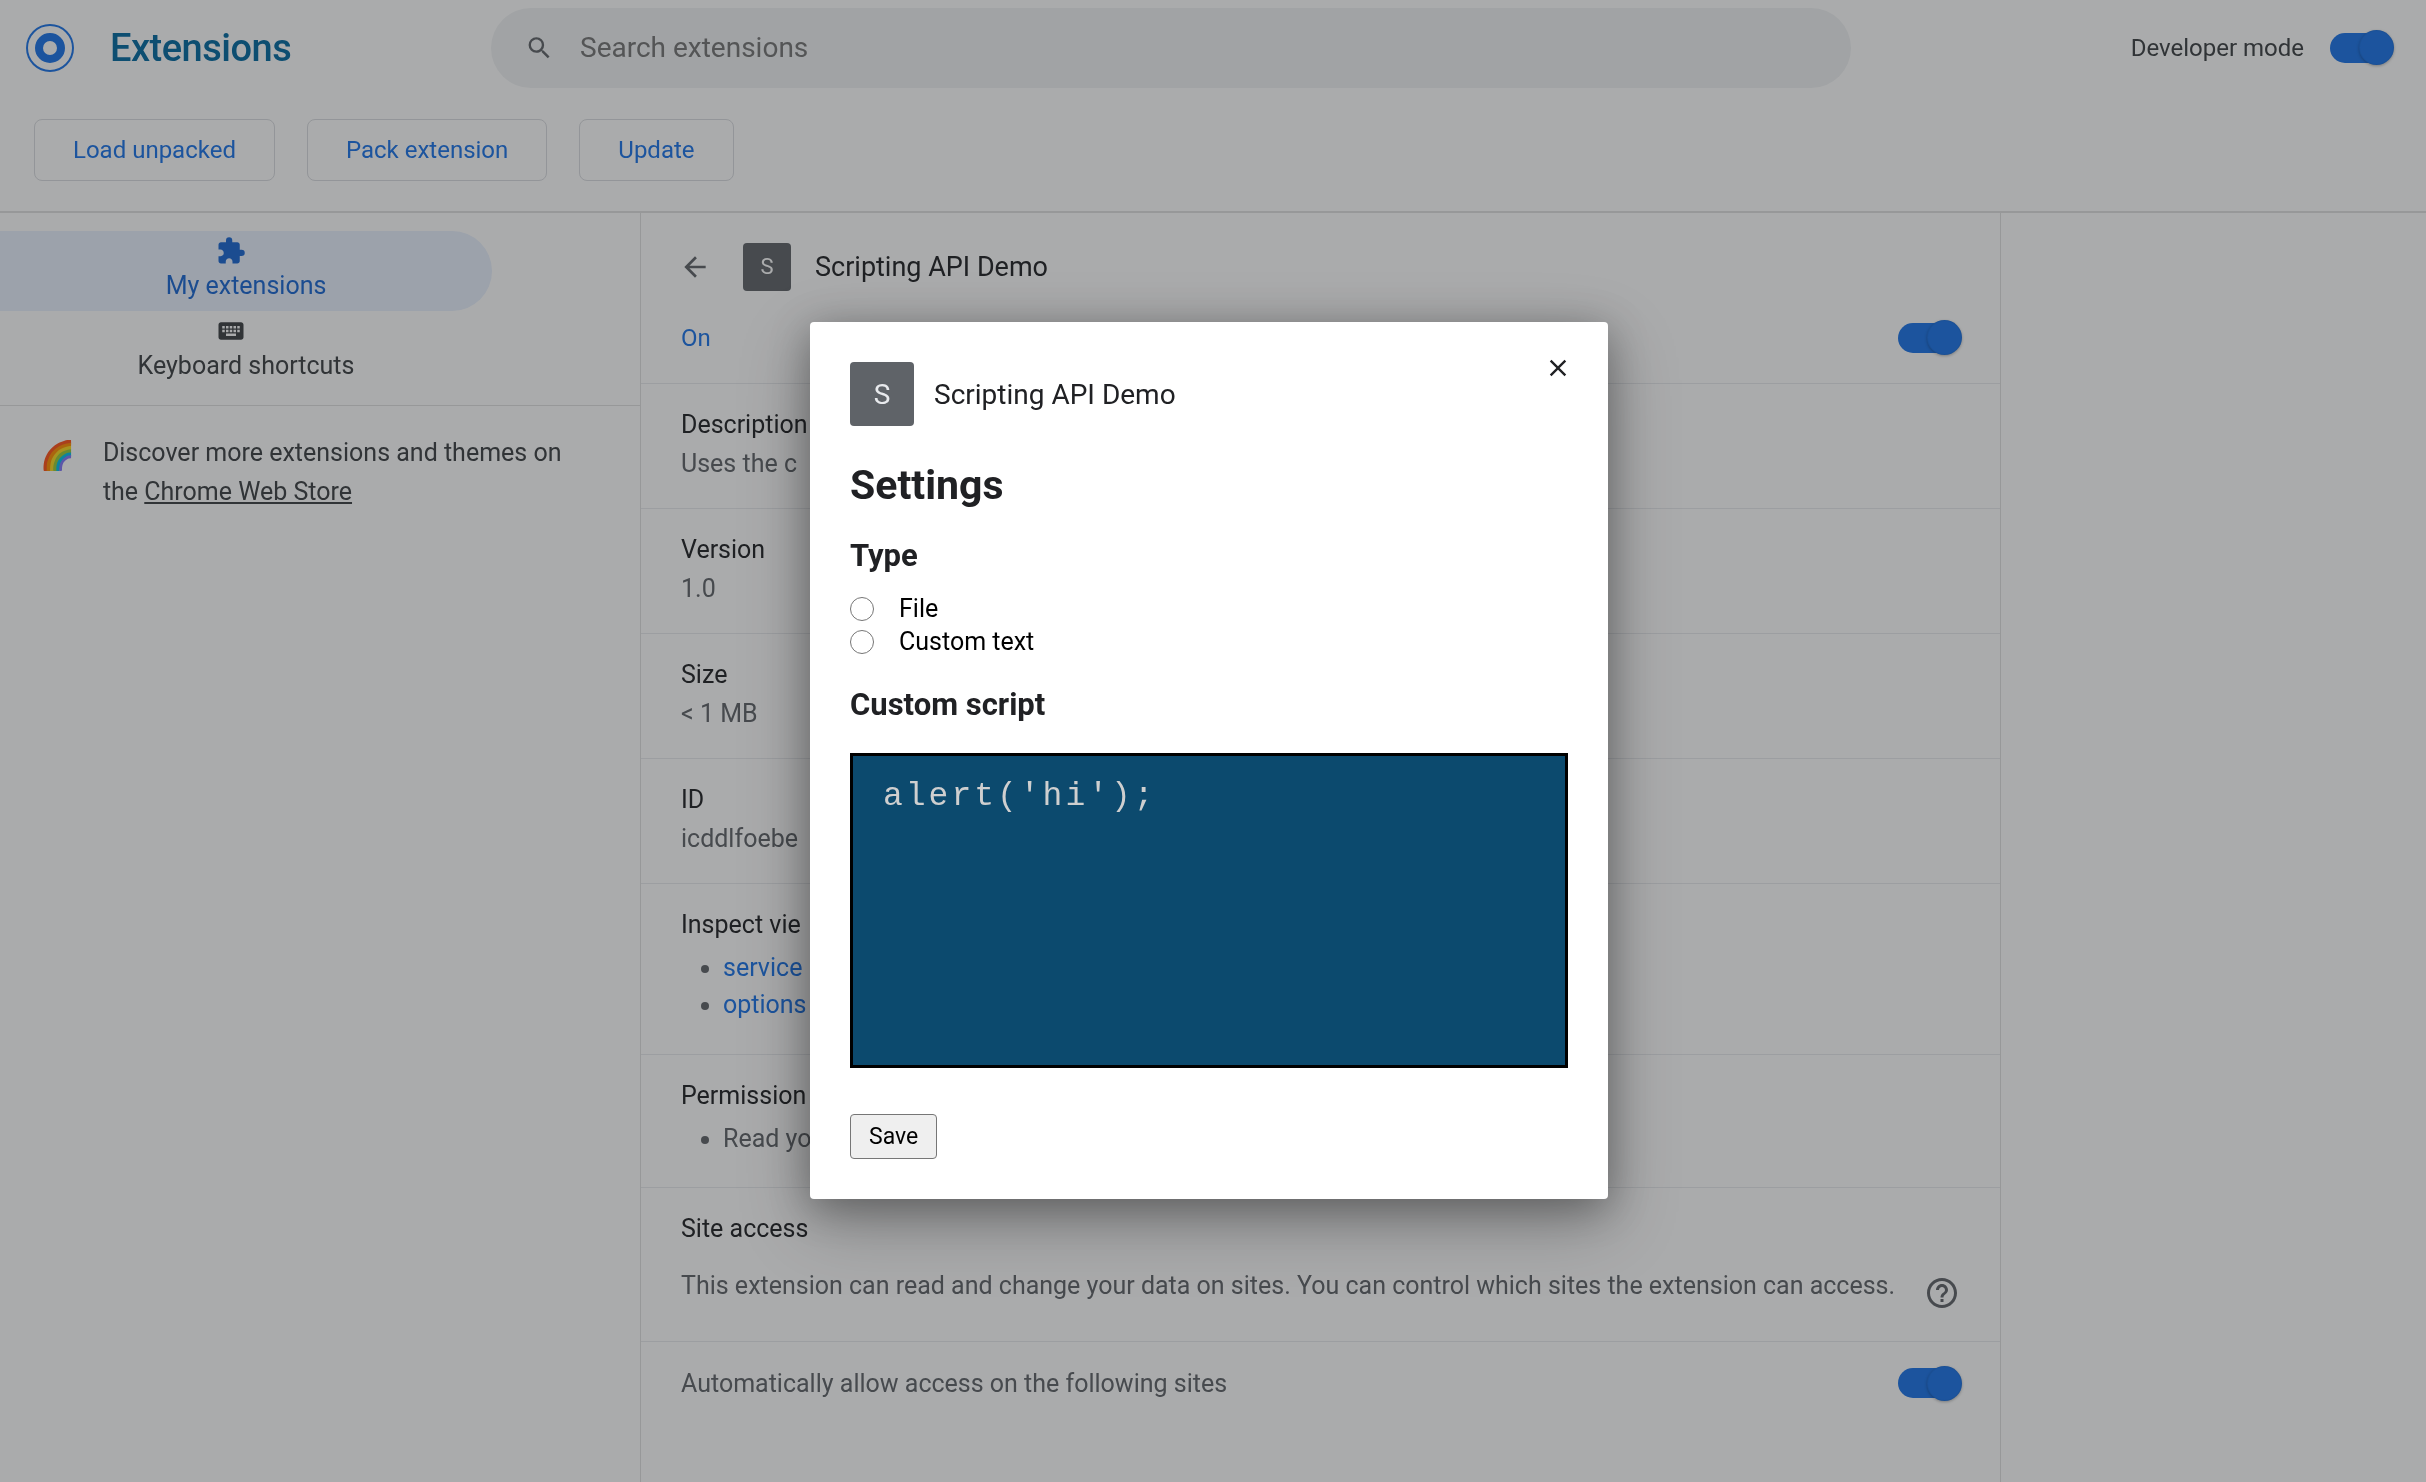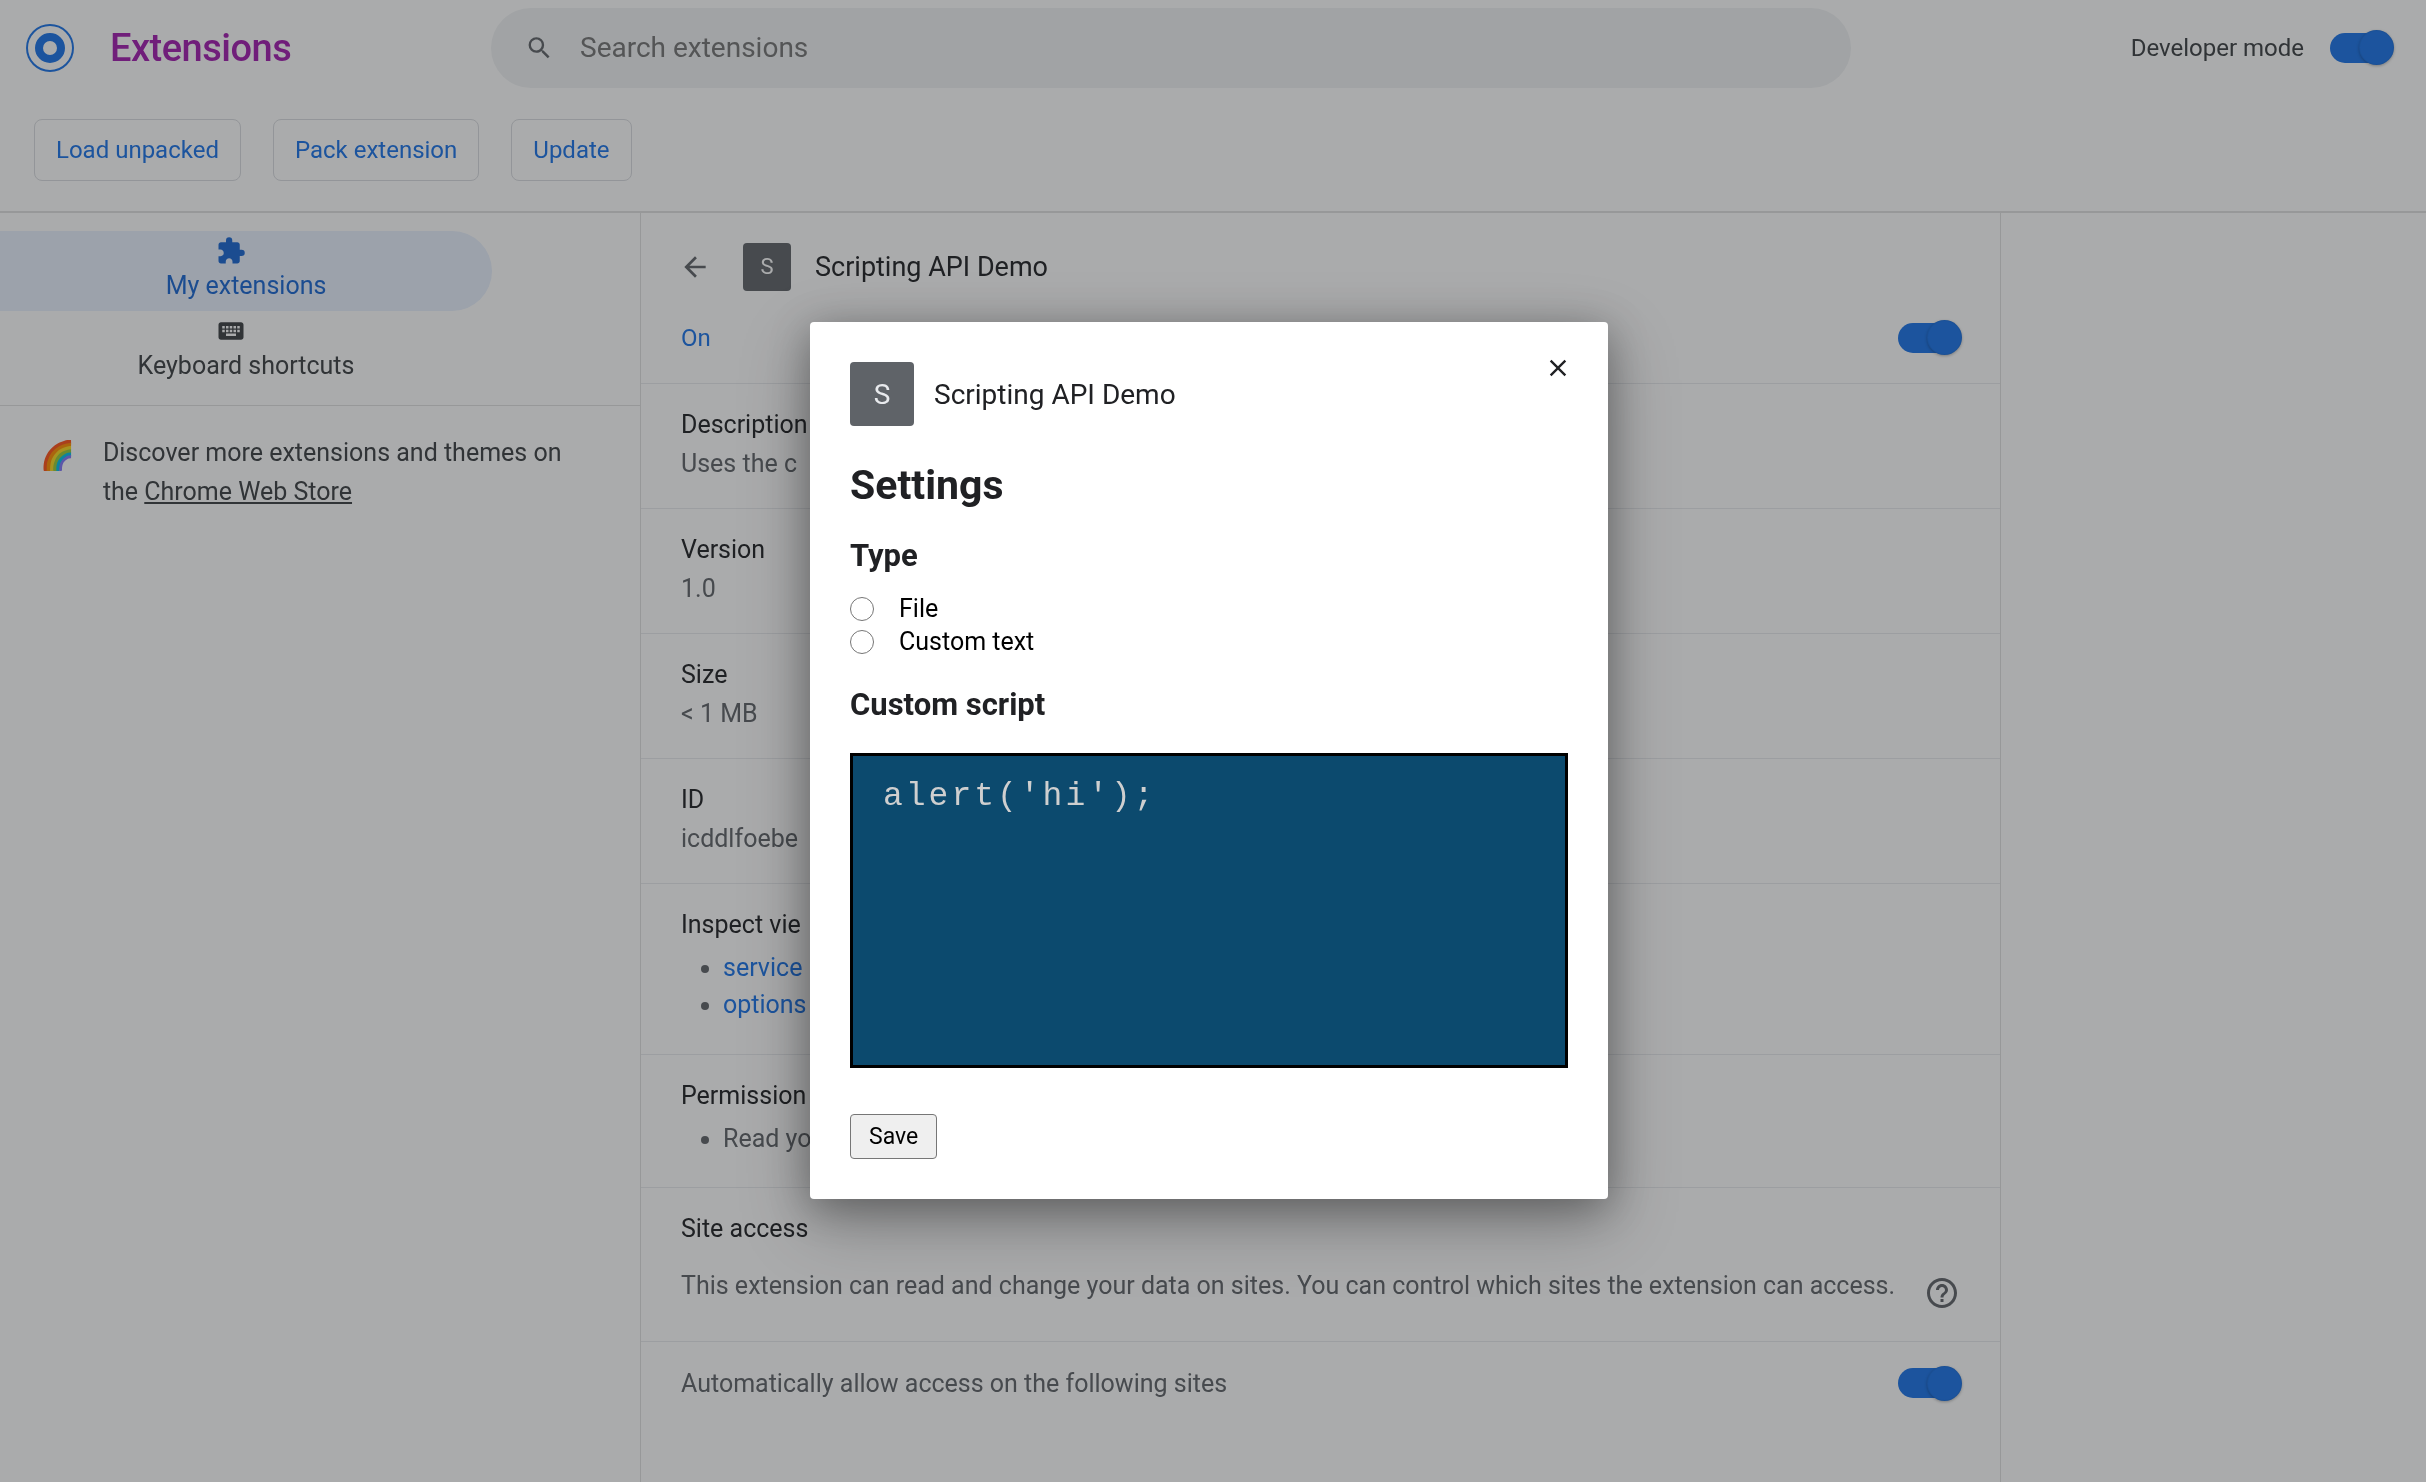--- a/index.html
+++ b/index.html
@@ -2,34 +2,34 @@
 <html><head>
 <meta charset="utf-8">
 <style>
 * { box-sizing: border-box; margin: 0; padding: 0; font-family: Roboto, "Segoe UI", Arial, sans-serif; }
 body { background: #fff; overflow: hidden; position: relative; width: 2426px; height: 1482px; }
 
 
 .hdr { display: flex; align-items: center; height: 95px; padding: 0 28px; }
 .logo { width: 44px; height: 44px; border-radius: 50%; background: #1a73e8; border: 7px solid #fff; box-shadow: 0 0 0 2px #1a73e8; margin-right: 38px; position: relative; }
 .logo::after { content:""; position:absolute; top:50%; left:50%; width:14px; height:14px; margin:-7px 0 0 -7px; border-radius:50%; background:#fff; }
-.title { font-size: 38px; color: #a21caf; font-weight: 500; letter-spacing: -0.5px; }
+.title { font-size: 38px; color: #0369a1; font-weight: 500; letter-spacing: -0.5px; }
 .search-wrap { display:flex; align-items:center; width: 1360px; height: 80px; background:#f1f3f4; border-radius: 40px; margin-left: 200px; padding: 0 34px; }
 .search-icon { width:30px; height:30px; fill:#5f6368; margin-right: 26px; }
 .search-input { border:none; background:transparent; font-size:28px; color:#5f6368; width:100%; outline:none; }
 .dev-mode { margin-left:auto; display:flex; align-items:center; gap:26px; margin-right: 6px; }
 .dev-label { font-size:24px; color:#3c4043; }
 
 
 .toggle { width:62px; height:30px; border-radius:20px; background:#1a73e8; position:relative; cursor:pointer; }
 .knob { position:absolute; width:35px; height:35px; top:-2.5px; right:-2px; border-radius:50%; background:#1a73e8; box-shadow:0 1px 3px rgba(0,0,0,.3); border:1px solid rgba(0,0,0,.05); }
 
 
 .actions { display:flex; gap:32px; padding: 24px 34px 30px; }
-.btn-out { border:1.5px solid #dadce0; background:#fff; color:#1a73e8; padding: 16px 21px; border-radius:8px; font-size:24px; cursor:pointer; }
+.btn-out { border:1.5px solid #dadce0; background:#fff; color:#1a73e8; padding: 16px 38px; border-radius:8px; font-size:24px; cursor:pointer; }
 
 
 .divider { height:1.5px; background:#e0e0e0; width:100%; }
 
 
 .body-row { display:flex; height: calc(100% - 210px); }
 .sidebar { width: 640px; min-width: 640px; padding-top: 18px; }
 .sb-item { display:flex; align-items:center; height: 80px; padding: 0 40px; font-size:25px; color:#3c4043; border-radius: 0 40px 40px 0; margin-right: 148px; cursor:pointer;flex-direction:column; }
 .sb-item.active { background:#e8f0fe; color:#1967d2; }
 .sb-icon-wrap { width:40px; height:40px; margin-right:30px; display:flex; align-items:center; justify-content:center; }

